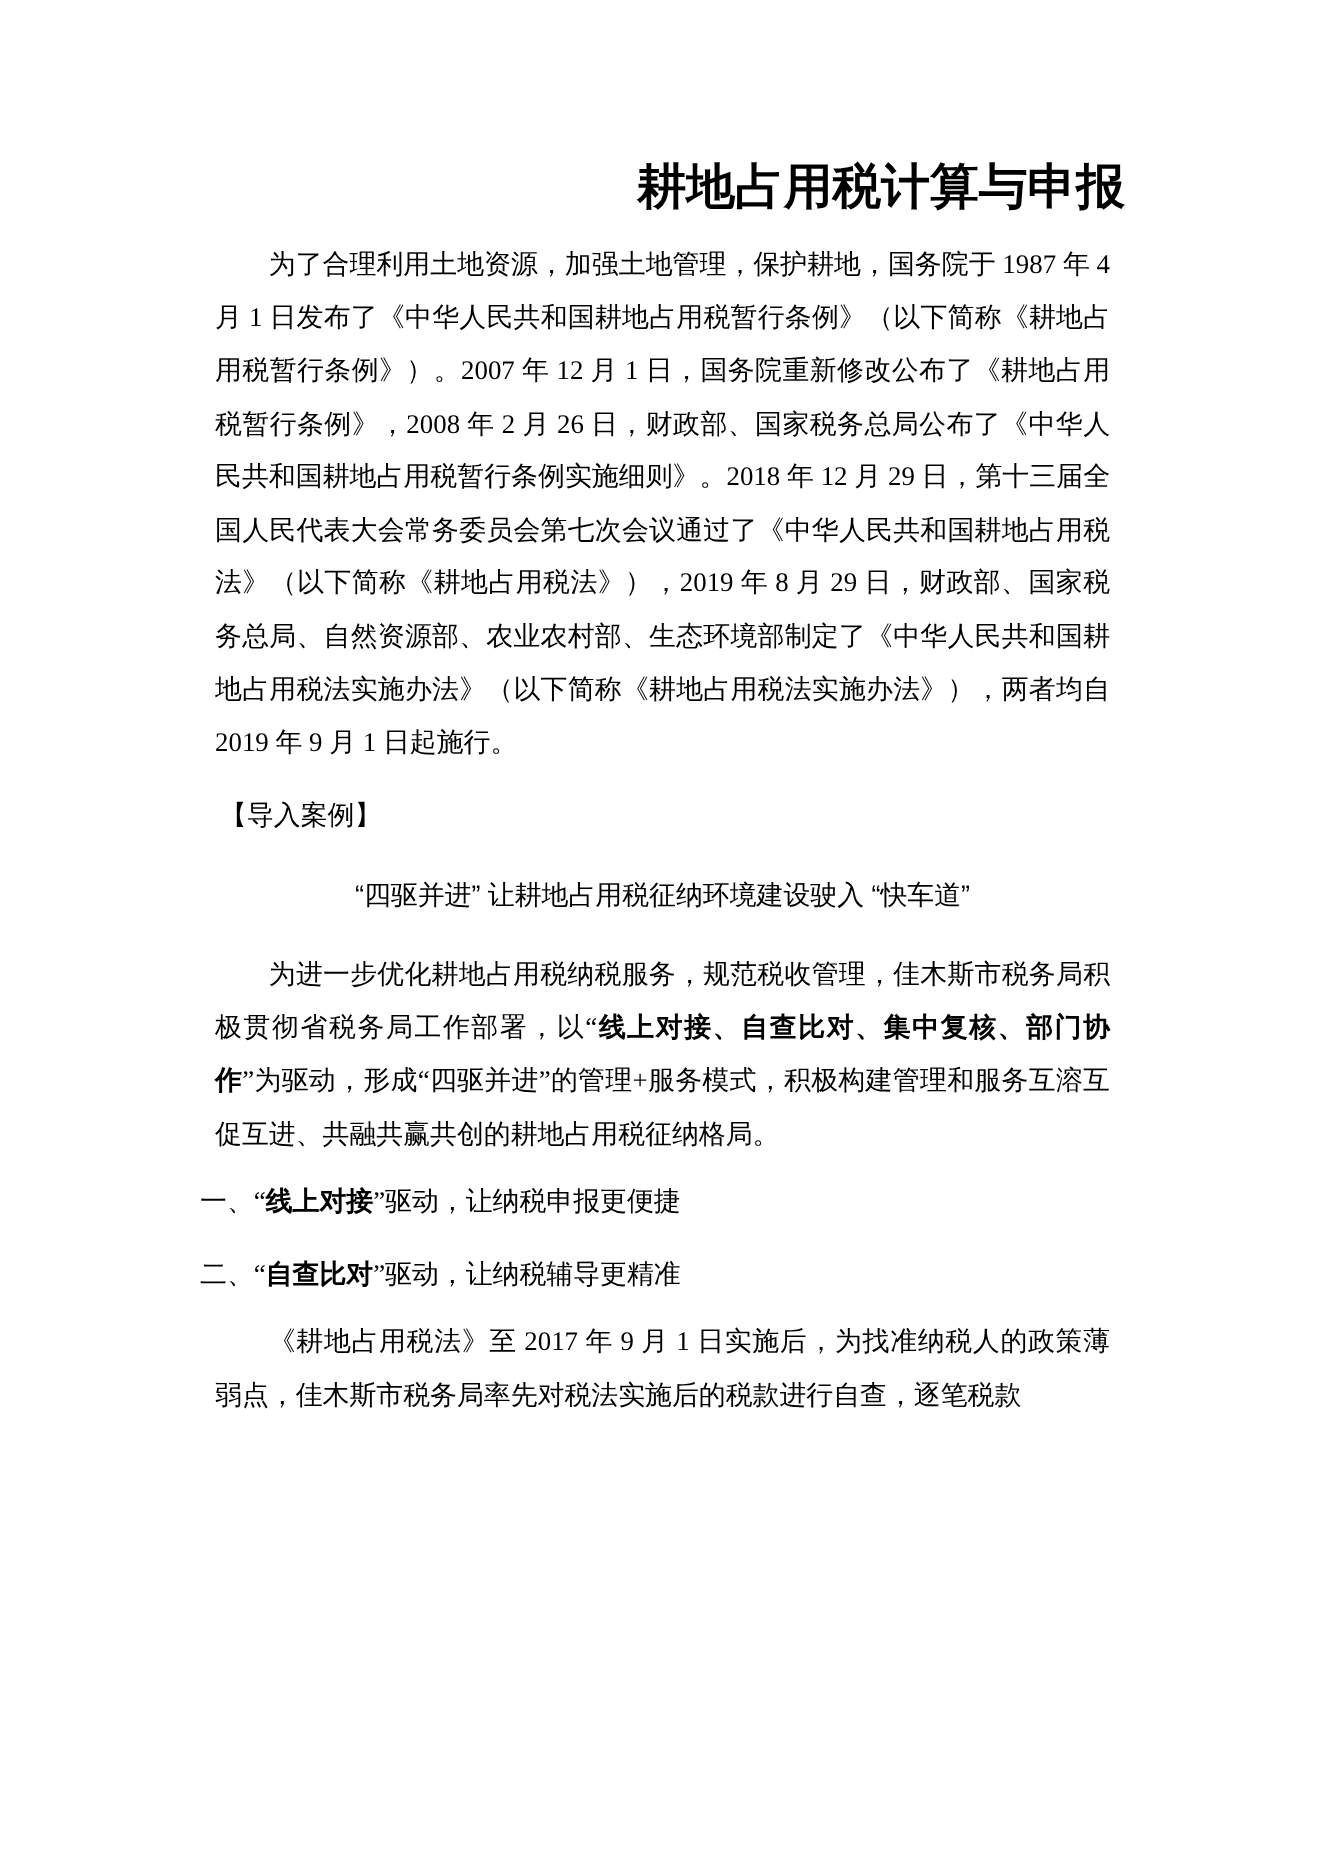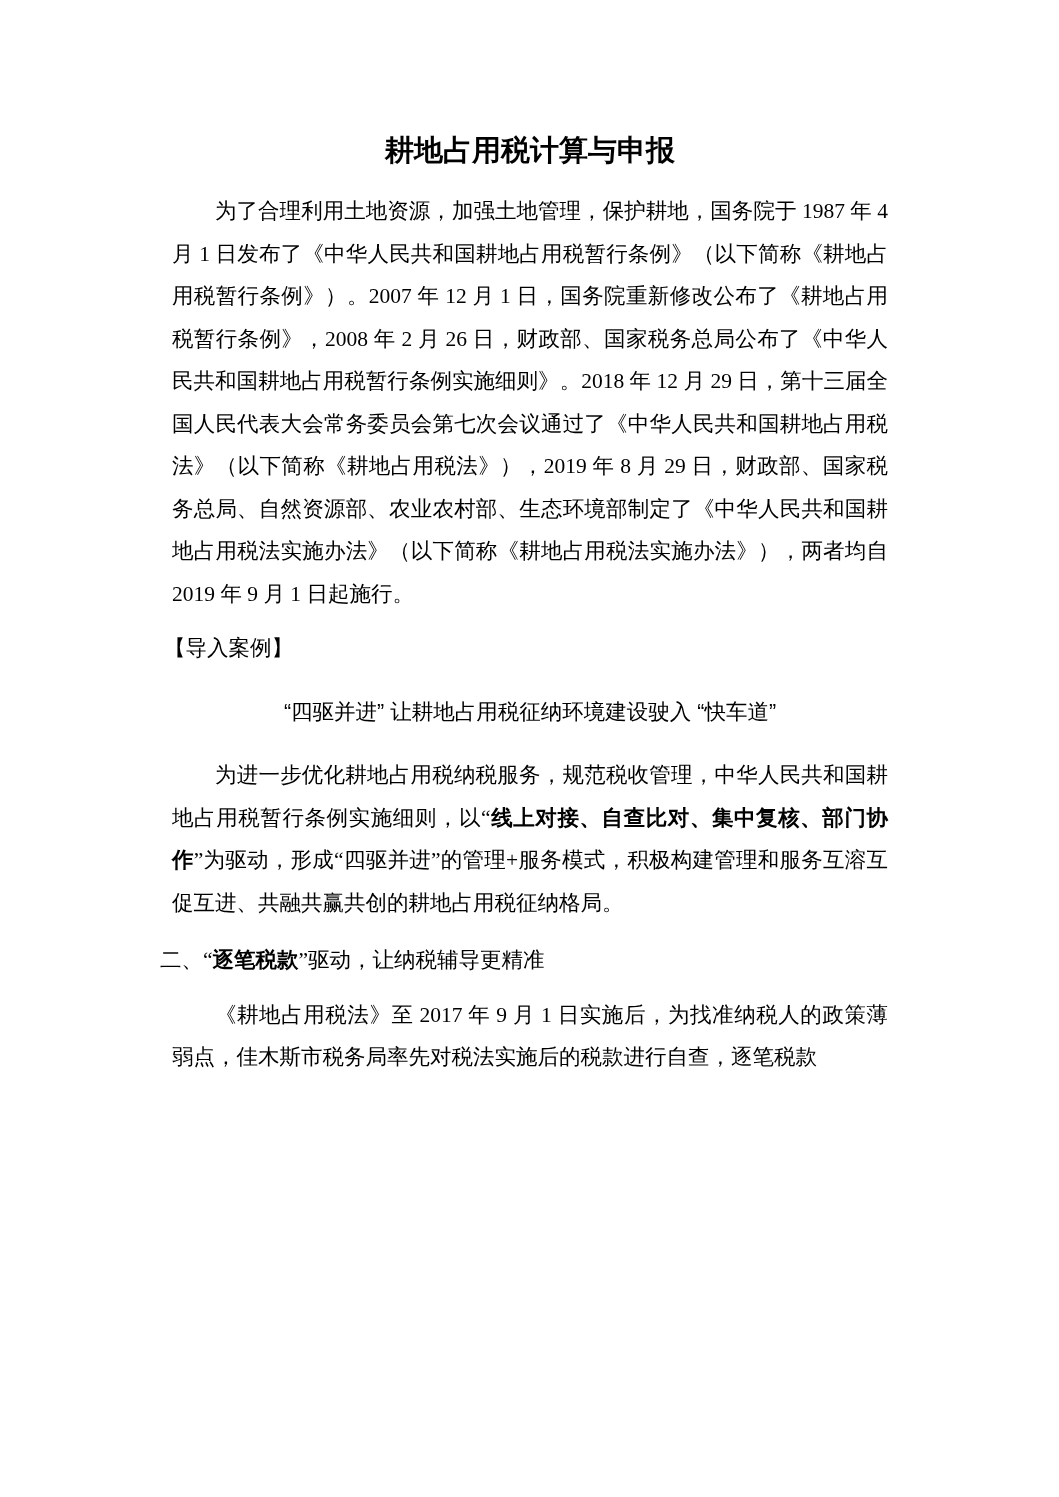--- a/index.html
+++ b/index.html
@@ -15,35 +15,35 @@
     background: #ffffff;
     color: #000000;
     box-sizing: border-box;
     padding: 128px 159px 0 160px;
     font-family: "Liberation Serif", "DejaVu Serif", serif;
     font-size: 21.5px;
     line-height: 42.5px;
     overflow: hidden;
   }
   .doc-title {
-    text-align: center;
+    text-align: right;
     font-weight: bold;
-    font-size: 29px;
+    font-size: 39px;
     line-height: 44px;
     margin: 0 0 18px 0;
     font-family: "Liberation Serif", "DejaVu Serif", serif;
   }
   p.body-para {
     margin: 12px;
     text-align: justify;
     text-indent: 43px;
     word-break: break-all;
   }
   p.case-label {
-    margin: 4px;
+    margin: 16px;
     text-align: left;
     text-indent: 0;
     font-family: Liberation Sans, sans-serif;
   }
   p.sub-title {
     margin: 21px 0 21px 0;
     text-align: center;
     text-indent: 0;
     font-family: Liberation Sans, sans-serif;
   }
@@ -65,21 +65,22 @@
 <div class="page">
 
   <h1 class="doc-title">耕地占用税计算与申报</h1>
 
   <p class="body-para">为了合理利用土地资源，加强土地管理，保护耕地，国务院于 1987 年 4 月 1 日发布了《中华人民共和国耕地占用税暂行条例》（以下简称《耕地占用税暂行条例》）。2007 年 12 月 1 日，国务院重新修改公布了《耕地占用税暂行条例》，2008 年 2 月 26 日，财政部、国家税务总局公布了《中华人民共和国耕地占用税暂行条例实施细则》。2018 年 12 月 29 日，第十三届全国人民代表大会常务委员会第七次会议通过了《中华人民共和国耕地占用税法》（以下简称《耕地占用税法》），2019 年 8 月 29 日，财政部、国家税务总局、自然资源部、农业农村部、生态环境部制定了《中华人民共和国耕地占用税法实施办法》（以下简称《耕地占用税法实施办法》），两者均自 2019 年 9 月 1 日起施行。</p>
 
   <p class="case-label">【导入案例】</p>
 
   <p class="sub-title">“四驱并进” 让耕地占用税征纳环境建设驶入 “快车道”</p>
 
-  <p class="body-para"><span>为进一步优化耕地占用税纳税服务，规范税收管理，中华人民共和国耕地占用税暂行条例实施细则，以“</span><span class="bold-seg">线上对接、自查比对、集中复核、部门协作</span><span>”为驱动，形成“四驱并进”的管理+服务模式，积极构建管理和服务互溶互促互进、共融共赢共创的耕地占用税征纳格局。</span></p>
+  <p class="body-para"><span>为进一步优化耕地占用税纳税服务，规范税收管理，佳木斯市税务局积极贯彻省税务局工作部署，以“</span><span class="bold-seg">线上对接、自查比对、集中复核、部门协作</span><span>”为驱动，形成“四驱并进”的管理+服务模式，积极构建管理和服务互溶互促互进、共融共赢共创的耕地占用税征纳格局。</span></p>
+
+  <p class="section-heading"><span>一、“</span><span class="bold-seg">线上对接</span><span>”驱动，让纳税申报更便捷</span></p>
 
 
-
-  <p class="section-heading spaced-above"><span>二、“</span><span class="bold-seg">逐笔税款</span><span>”驱动，让纳税辅导更精准</span></p>
+  <p class="section-heading spaced-above"><span>二、“</span><span class="bold-seg">自查比对</span><span>”驱动，让纳税辅导更精准</span></p>
 
   <p class="body-para">《耕地占用税法》至 2017 年 9 月 1 日实施后，为找准纳税人的政策薄弱点，佳木斯市税务局率先对税法实施后的税款进行自查，逐笔税款</p>
 
 </div>
 
 </body></html>

